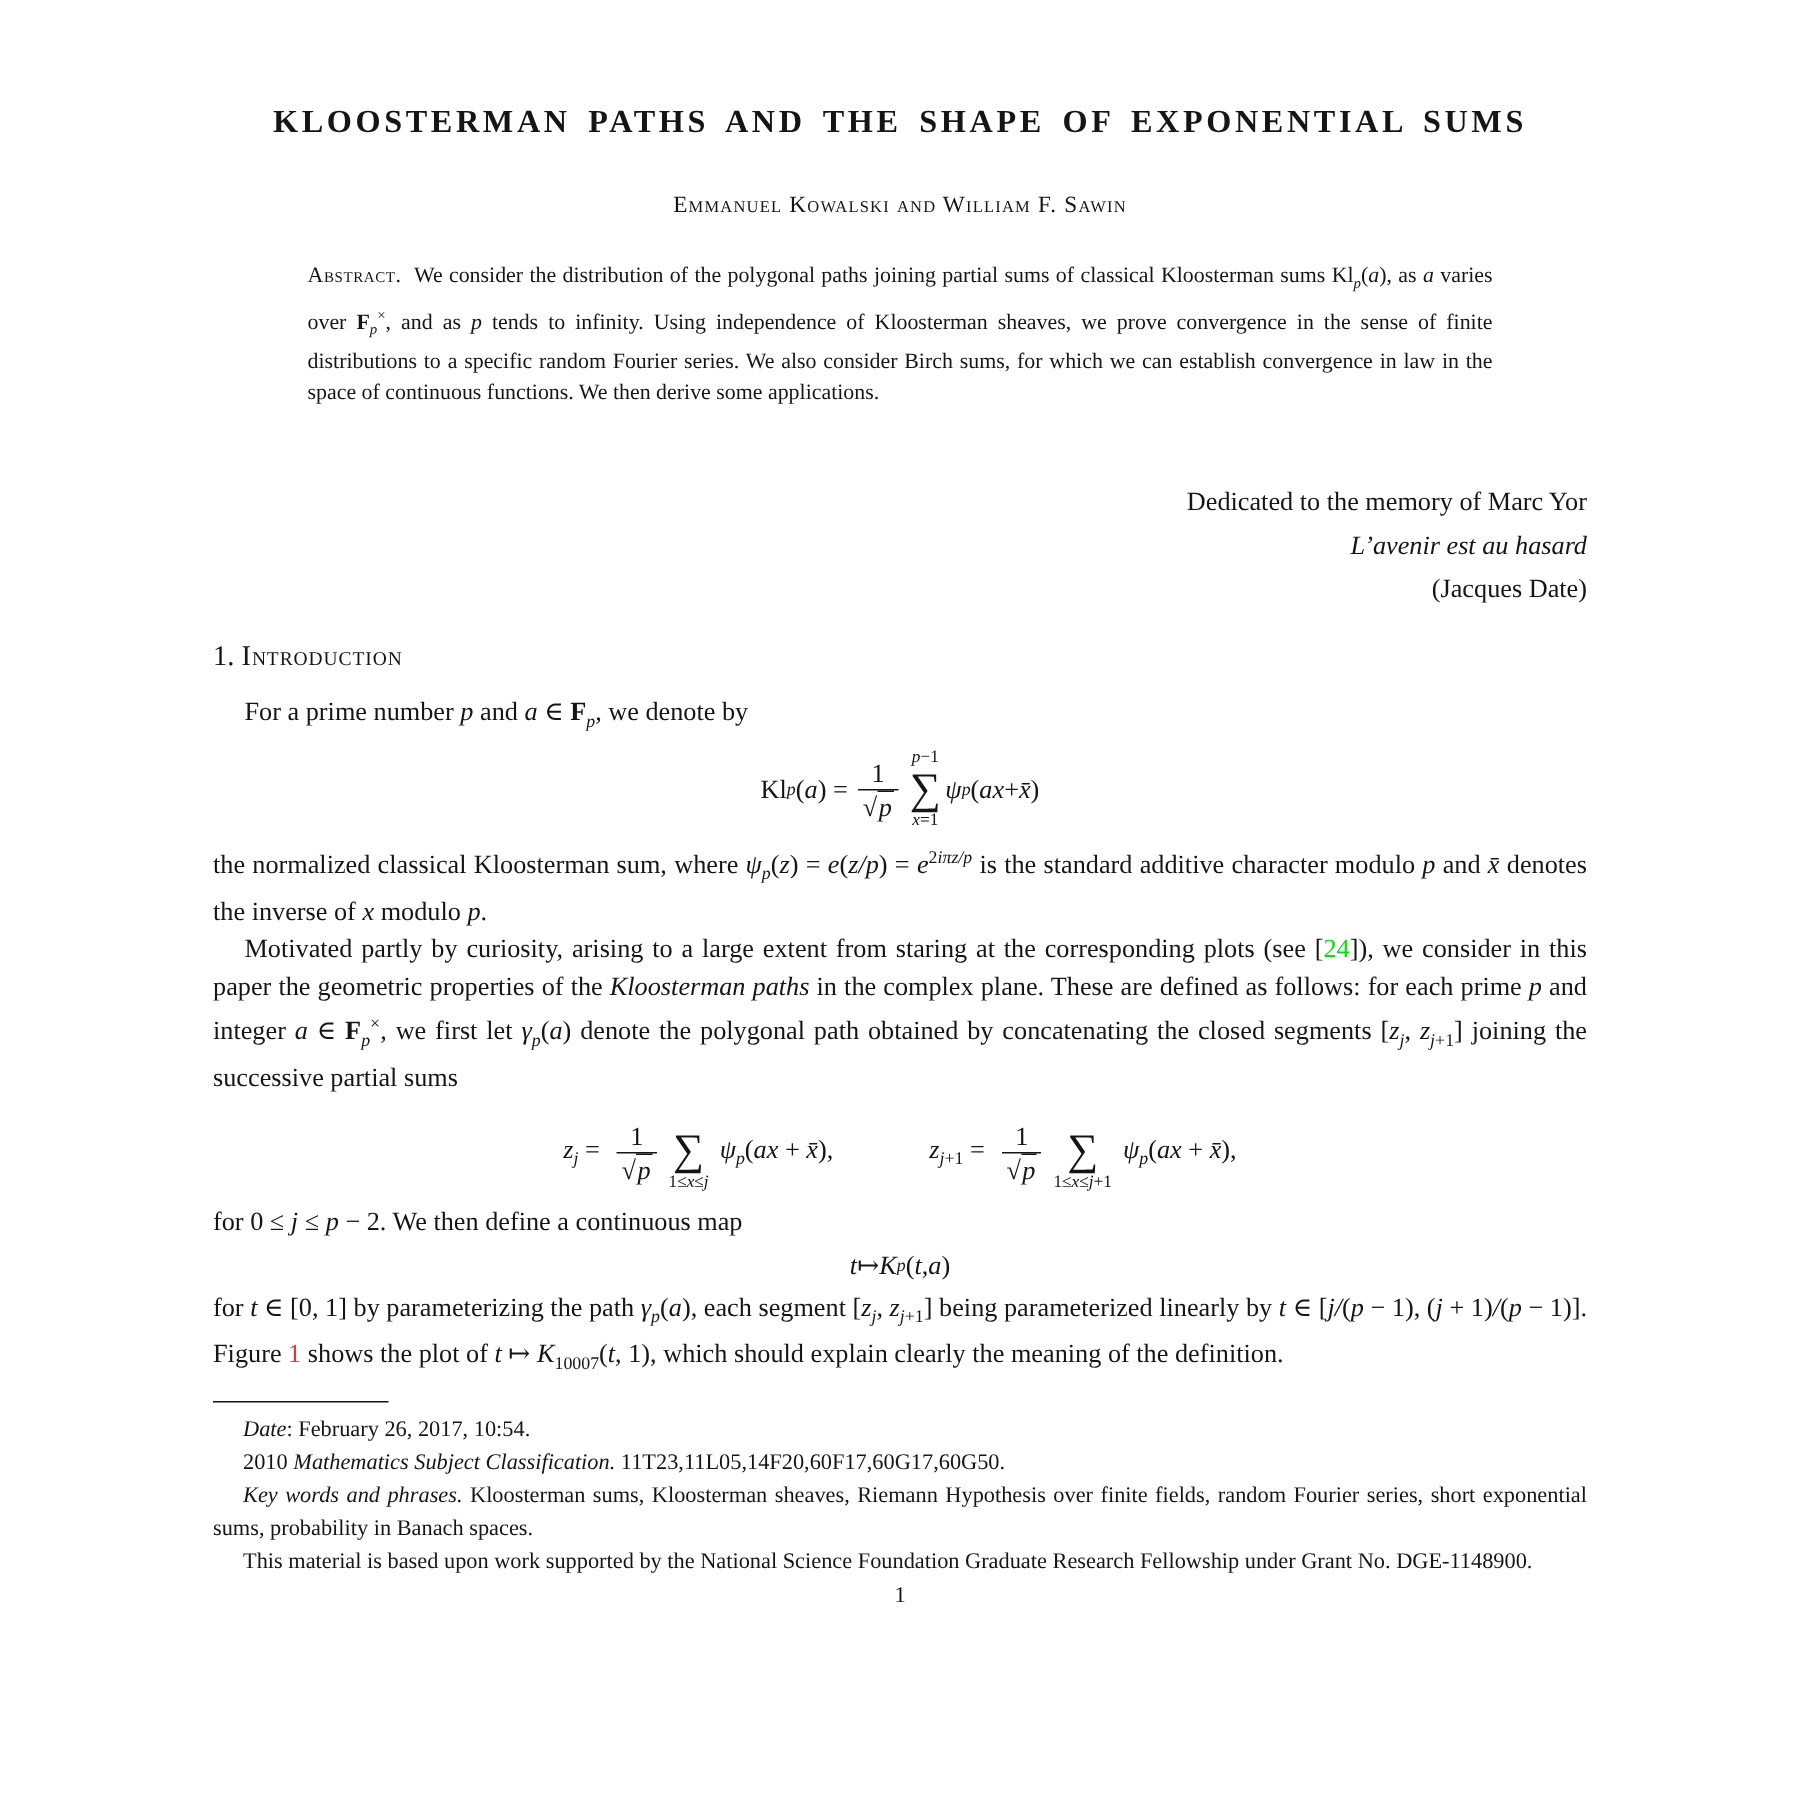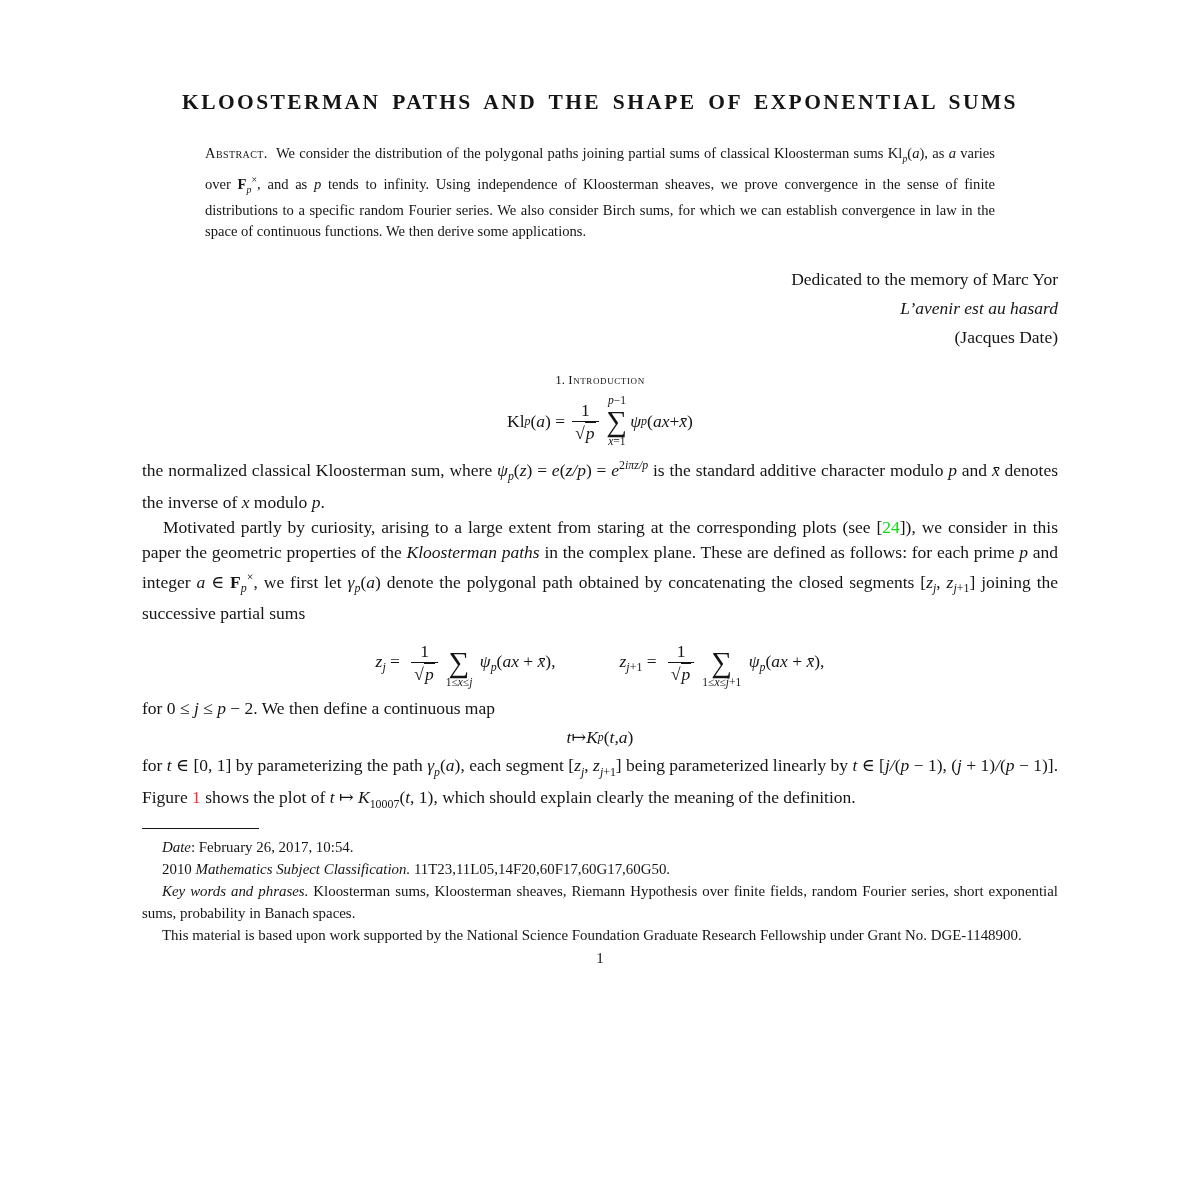--- a/index.html
+++ b/index.html
@@ -1,29 +1,29 @@
 <!DOCTYPE html>
 <html><head>
 <meta charset="utf-8">
 <style>
   html,body{margin:0;padding:0;background:#ffffff;width:1200px;height:1200px;overflow:hidden;}
   body{font-family:"Liberation Serif","DejaVu Serif",serif;color:#151515;}
   .page{position:relative;width:1200px;height:1200px;background:#ffffff;}
-  .content{width:916px;margin:0 auto;padding-top:90px;}
+  .content{width:916px;margin:0 auto;padding-top:69px;}
 
   .title{text-align:center;font-weight:bold;font-size:21.5px;letter-spacing:2.4px;word-spacing:4px;}
   .authors{text-align:center;font-variant:small-caps;font-size:15.5px;letter-spacing:0.8px;margin-top:34px;}
 
   .abstract{width:790px;margin:28px auto 16px;font-size:14.6px;line-height:21px;text-align:justify;}
   .abstract .abslabel{font-variant:small-caps;letter-spacing:0.4px;}
 
-  .dedication{text-align:right;margin-top:23px;font-size:17.5px;line-height:29px;}
+  .dedication{text-align:right;margin-top:47px;font-size:17.5px;line-height:29px;}
   .dedication .ital{font-style:italic;font-family:Liberation Serif, serif;}
 
-  .secheading{text-align:center;margin-top:20px;font-size:13px;}
+  .secheading{margin-top:20px;font-size:19px;}
   .secheading .sc{font-variant:small-caps;letter-spacing:0.6px;}
 
   .para{font-size:17.5px;line-height:25px;text-align:justify;margin:0;}
   .indent{text-indent:21px;}
   .p1{margin-top:13px;}
 
   .eq{display:flex;justify-content:center;align-items:center;font-size:17.5px;}
   .eq1{margin:6px 0 4px;}
   .eqrow{display:flex;justify-content:center;align-items:flex-end;gap:64px;font-size:17.5px;margin:9px 0 6px;font-family:Liberation Serif, serif;}
   .eq3{margin:6px 0 5px;}
@@ -51,31 +51,33 @@
   .pagenum{text-align:center;font-size:15px;margin-top:4px;}
 </style>
 </head>
 <body>
 
 <div class="page">
   <div class="content">
 
     <div class="title">KLOOSTERMAN PATHS AND THE SHAPE OF EXPONENTIAL SUMS</div>
 
+    <div class="authors">Emmanuel Kowalski and William F. Sawin</div>
 
     <p class="abstract"><span class="abslabel">Abstract.</span>&nbsp; <span>We consider the distribution of the polygonal paths joining partial sums of classical Kloosterman sums Kl<sub><i>p</i></sub>(<i>a</i>), as <i>a</i> varies over <b>F</b><sub><i>p</i></sub><sup>×</sup>, and as <i>p</i> tends to infinity. Using independence of Kloosterman sheaves, we prove convergence in the sense of finite distributions to a specific random Fourier series. We also consider Birch sums, for which we can establish convergence in law in the space of continuous functions. We then derive some applications.</span></p>
 
     <div class="dedication">
       <div>Dedicated to the memory of Marc Yor</div>
       <div class="ital">L’avenir est au hasard</div>
       <div>(Jacques Date)</div>
     </div>
 
     <div class="secheading"><span>1.</span>&nbsp;<span class="sc">Introduction</span></div>
 
+    <p class="para indent p1">For a prime number <i>p</i> and <i>a</i> ∈ <b>F</b><sub><i>p</i></sub>, we denote by</p>
 
     <div class="eq eq1">Kl<sub><i>p</i></sub>(<i>a</i>) = <span class="frac">
           <span class="fnum">1</span>
           <span class="fden">√<span class="radbar"><i>p</i></span></span>
         </span><span class="bigop">
           <span class="lim"><i>p</i>−1</span>
           <span class="sigma">∑</span>
           <span class="lim"><i>x</i>=1</span>
         </span> <i>ψ</i><sub><i>p</i></sub>(<i>ax</i> + <i>x̄</i>)</div>
 

